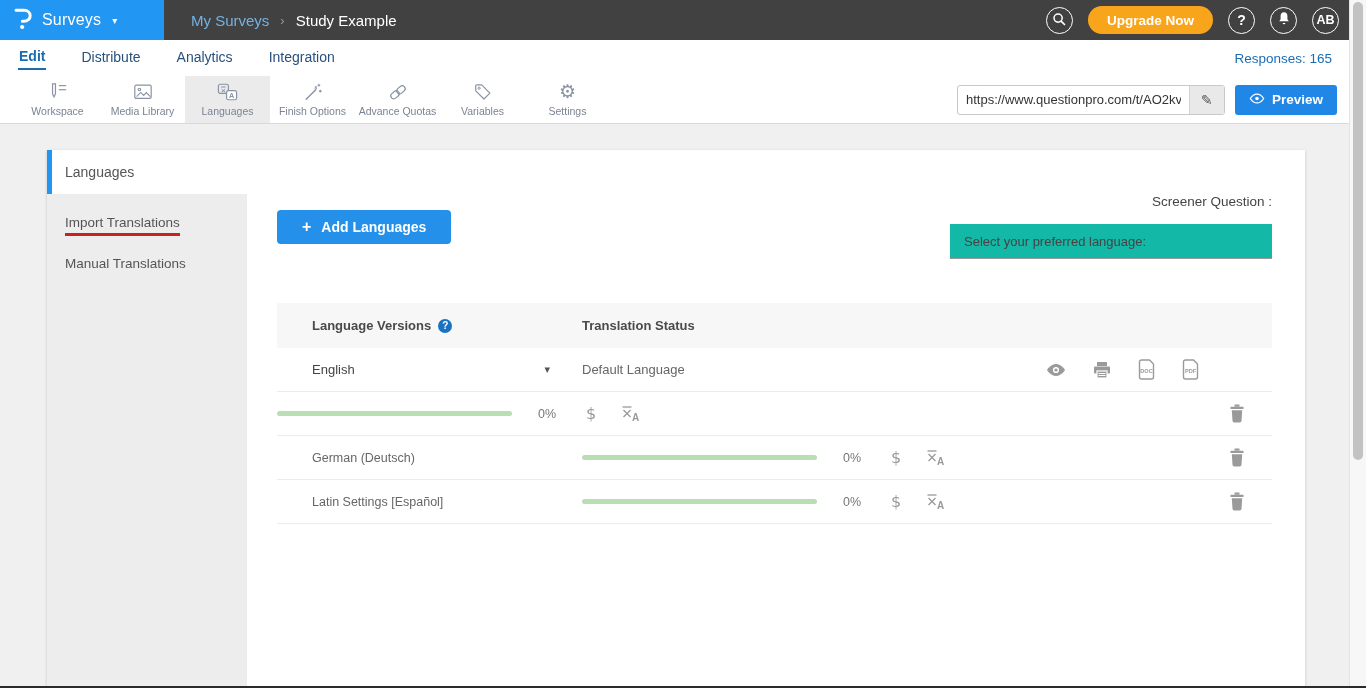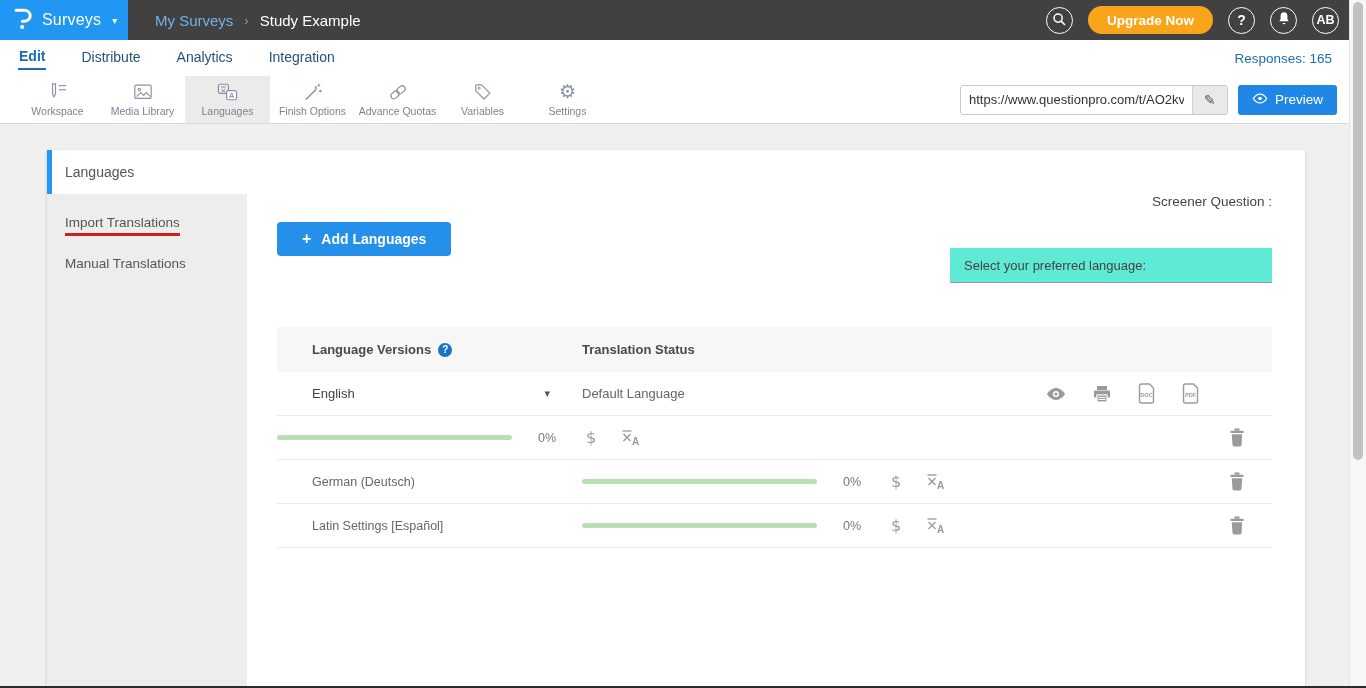--- a/index.html
+++ b/index.html
@@ -1,21 +1,21 @@
 <!DOCTYPE html>
 <html><head>
 <meta charset="utf-8">
 <style>
   * { margin:0; padding:0; box-sizing:border-box; }
   html,body { width:1366px; height:688px; overflow:hidden; }
   body { font-family:"Liberation Sans","DejaVu Sans",sans-serif; background:#f0f0f0; position:relative; }
 
   
   .topbar { height:40px; background:#414141; display:flex; align-items:stretch; position:relative; z-index:10; }
-  .logo-box { width:128px; background:#2196f3; display:flex; align-items:center; padding-left:13px; gap:9px; cursor:pointer; }
+  .logo-box { width:164px; background:#2196f3; display:flex; align-items:center; padding-left:13px; gap:9px; cursor:pointer; }
   .brand-name { color:#fff; font-size:16px; letter-spacing:.2px; }
   .brand-caret { color:#fff; font-size:10px; margin-left:2px; }
   .breadcrumb { display:flex; align-items:center; margin-left:27px; gap:11px; }
   .crumb-parent { color:#74b2e2; font-size:15px; cursor:pointer; }
   .crumb-sep { color:#9a9a9a; font-size:13px; }
   .crumb-current { color:#fff; font-size:15px; }
   .topbar-right { margin-left:auto; display:flex; align-items:center; gap:15px; padding-right:27px; }
   .circle-btn { width:27px; height:27px; border:1.6px solid #fff; border-radius:50%; display:flex; align-items:center; justify-content:center; color:#fff; font-size:14px; font-weight:bold; cursor:pointer; flex:0 0 auto; }
   .upgrade-btn { background:#f9a51b; color:#fff; font-weight:bold; font-size:13.5px; height:28px; border:none; border-radius:14px; padding:0 19px; cursor:pointer; }
 
@@ -29,38 +29,38 @@
   .toolbar { height:48px; background:#fff; border-bottom:1px solid #d9d9d9; display:flex; align-items:stretch; padding-left:15px; }
   .tool { width:85px; display:flex; flex-direction:column; align-items:center; justify-content:center; gap:3px; cursor:pointer; }
   .tool.active { background:#ebebeb; }
   .tool .tlabel { font-size:10.5px; color:#7b8494; white-space:nowrap; }
   .tool svg { display:block; }
   .gear-glyph { font-size:19px; line-height:20px; color:#8a93a3; }
   .toolbar-right { margin-left:auto; display:flex; align-items:center; gap:10px; padding-right:29px; }
   .url-box { width:268px; height:30px; border:1px solid #c9c9c9; border-radius:3px; display:flex; align-items:center; overflow:hidden; background:#fff; }
   .url-text { flex:1; border:none; outline:none; font-size:13px; color:#333; padding:0 8px; font-family:"Liberation Sans","DejaVu Sans",sans-serif; background:#fff; min-width:0; }
   .url-edit { width:35px; height:100%; background:#e9e9e9; border-left:1px solid #d2d2d2; display:flex; align-items:center; justify-content:center; color:#555; font-size:14px; cursor:pointer; }
-  .preview-btn { height:30px; background:#2187e7; border:none; border-radius:3px; color:#fff; font-size:13.5px; font-weight:normal; padding:0 14px; display:flex; align-items:center; gap:7px; cursor:pointer; }
+  .preview-btn { height:30px; background:#2187e7; border:none; border-radius:3px; color:#fff; font-size:13.5px; font-weight:bold; padding:0 14px; display:flex; align-items:center; gap:7px; cursor:pointer; }
 
   
   .content { position:absolute; top:124px; left:0; right:0; bottom:0; background:#f0f0f0; }
   .card { position:absolute; left:47px; right:61px; top:26px; bottom:0; background:#fff; box-shadow:0 1px 3px rgba(0,0,0,.18); display:flex; }
   .side { width:200px; flex:0 0 200px; display:flex; flex-direction:column; }
   .side-header { height:44px; background:#fff; border-left:5px solid #2196f3; display:flex; align-items:center; padding-left:13px; font-size:14px; color:#555; }
   .side-body { flex:1; background:#ededed; padding-top:8px; }
   .side-item { padding:13px 18px; font-size:13.5px; color:#555; cursor:pointer; }
   .side-item .redline { border-bottom:3px solid #c9211e; padding-bottom:3px; }
 
   .main { flex:1; padding:44px 33px 0 30px; min-width:0; }
   .main-top { display:flex; align-items:center; }
   .add-btn { height:34px; background:#2490ea; border:none; border-radius:4px; color:#fff; font-size:14px; font-weight:bold; padding:0 25px; display:flex; align-items:center; gap:10px; cursor:pointer; }
   .add-btn .plus { font-size:16px; font-weight:bold; }
   .screener { margin-left:auto; display:flex; align-items:flex-end; gap:15px;flex-direction:column; }
   .screener-label { font-size:13.5px; color:#444; }
-  .screener-select { width:322px; height:35px; background:#5eead4; border:none; border-bottom:1px solid #999; display:flex; align-items:center; padding:0 14px; font-size:13px; color:#444; cursor:pointer;margin-top:24px; }
+  .screener-select { width:322px; height:35px; background:#14b8a6; border:none; border-bottom:1px solid #999; display:flex; align-items:center; padding:0 14px; font-size:13px; color:#444; cursor:pointer; }
 
   .table { margin-top:44px; }
   .trow { display:flex; align-items:center; }
   .thead { background:#f7f7f7; height:45px; font-weight:bold; font-size:13px; color:#4a4a4a; }
   .c1 { flex:0 0 305px; padding-left:35px; display:flex; align-items:center; }
   .c2 { flex:1; display:flex; align-items:center; padding-right:27px; min-width:0; }
   .help-badge { width:14px; height:14px; background:#1a73c0; border-radius:50%; color:#fff; font-size:10px; font-weight:bold; display:inline-flex; align-items:center; justify-content:center; margin-left:7px; cursor:pointer; }
   .drow { height:44px; border-bottom:1px solid #ececec; }
   .drow .name { font-size:13px; color:#444; }
   .lang-row .name { font-size:12.5px; color:#666; }

